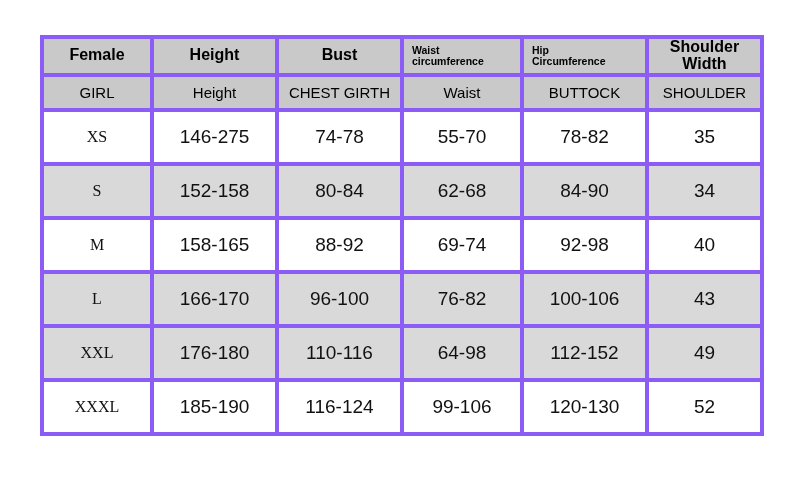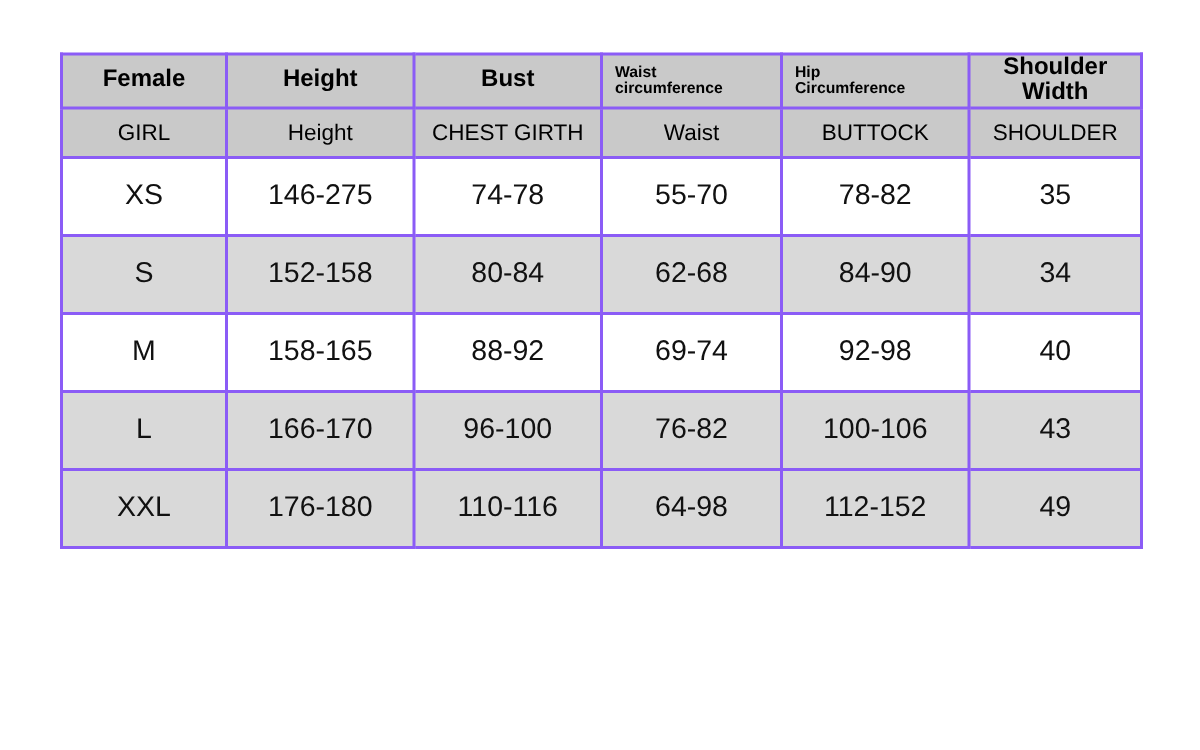--- a/index.html
+++ b/index.html
@@ -19,21 +19,21 @@
   }
   table.size-chart {
     position: absolute;
     left: 40px;
     top: 35px;
     width: 720px;
     border-collapse: collapse;
     table-layout: fixed;
   }
   table.size-chart td, table.size-chart th {
-    border: 2px solid #8b5cf6;
+    border: 4px solid #8b5cf6;
     text-align: center;
     vertical-align: middle;
     padding: 0;
     margin-left: 24px;
   }
   
   col.c0 { width: 110px; }
   col.c1 { width: 125px; }
   col.c2 { width: 125px; }
   col.c3 { width: 120px; }
@@ -68,21 +68,22 @@
     height: 50px;
     font-size: 19px;
     color: #111;
     background: #ffffff;
     font-weight: normal;
   }
   tbody tr.alt td {
     background: #d9d9d9;
   }
   tbody td.size-col {
-    font-size: 19px;
+    font-size: 16px;
+    font-family: Liberation Serif, serif;
   }
 </style>
 </head>
 <body>
 
 <div id="page">
   <table class="size-chart">
     <colgroup>
       <col class="c0">
         <col class="c1">
@@ -145,15 +146,23 @@
         <td>43</td>
       </tr>
       <tr class="alt">
         <td class="size-col">XXL</td>
         <td>176-180</td>
         <td>110-116</td>
         <td>64-98</td>
         <td>112-152</td>
         <td>49</td>
       </tr>
+      <tr>
+        <td class="size-col">XXXL</td>
+        <td>185-190</td>
+        <td>116-124</td>
+        <td>99-106</td>
+        <td>120-130</td>
+        <td>52</td>
+      </tr>
     </tbody>
   </table>
 </div>
 
 </body></html>

